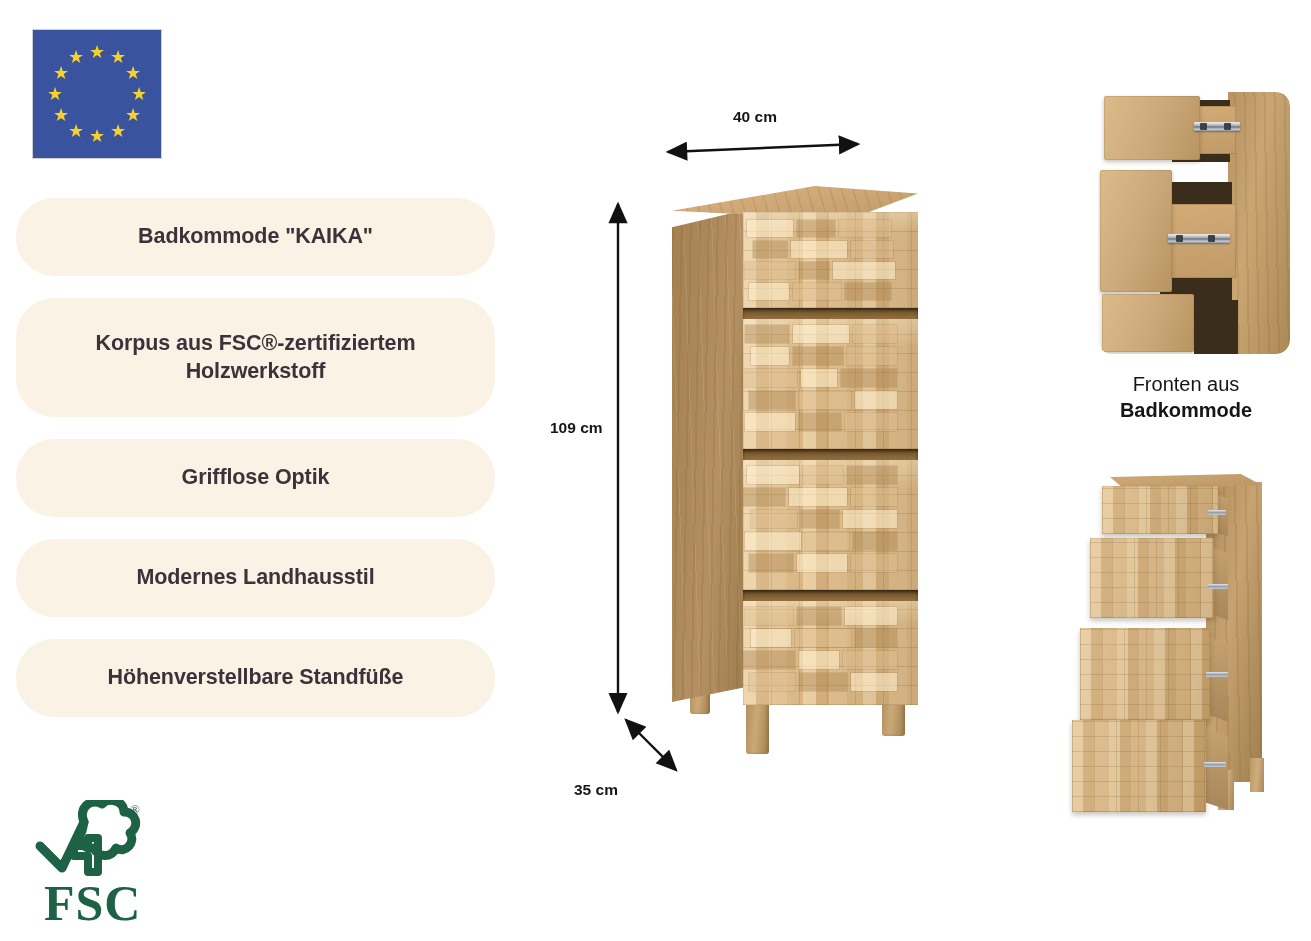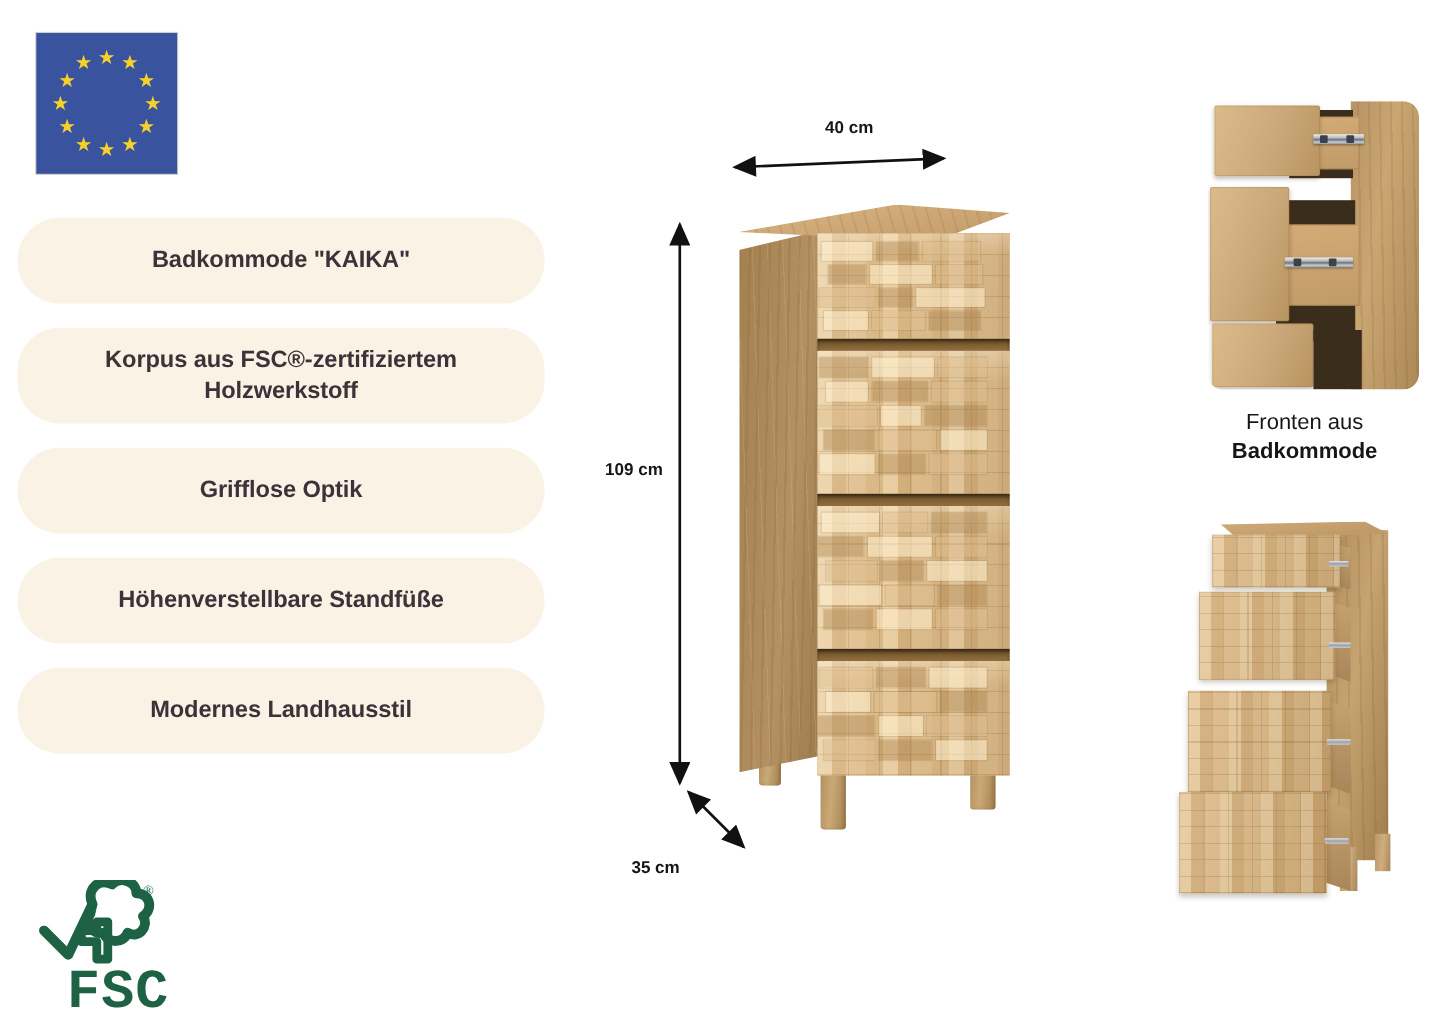--- a/index.html
+++ b/index.html
@@ -78,21 +78,21 @@
     text-align: center;
     color: #3d3239;
     font-weight: bold;
     font-size: 21.5px;
     line-height: 1.3;
     padding: 0 26px;
     margin-bottom: 22px;
     letter-spacing: -0.1px;
   }
   .pill.h1line { height: 78px; }
-  .pill.h2line { height: 87px; }
+  .pill.h2line { height: 119px; }
 
   
   .fsc {
     position: absolute;
     left: 32px;
     top: 800px;
     width: 150px;
     height: 135px;
     color: #1d6245;
   }
@@ -100,41 +100,41 @@
   .fsc-reg {
     position: absolute;
     left: 98px;
     top: 2px;
     font-size: 13px;
     font-family: "Liberation Serif", serif;
     color: #1d6245;
   }
   .fsc-word {
     position: absolute;
-    left: 29px;
+    left: 12px;
     top: 78px;
-    font-family: Liberation Mono, monospace;
+    font-family: Liberation Serif, serif;
     font-size: 50px;
     font-weight: bold;
     letter-spacing: 1px;
     color: #1d6245;
     line-height: 1;
   }
 
   
   .center-stage { position: absolute; left: 520px; top: 0; width: 470px; height: 941px; }
 
   .dim-label {
     position: absolute;
     font-size: 15.5px;
     font-weight: bold;
     color: #16151a;
     white-space: nowrap;
   }
-  .dim-w { left: 230px; top: 108px; }
+  .dim-w { left: 213px; top: 108px; }
   .dim-h { left: 30px; top: 419px; }
   .dim-d { left: 54px; top: 781px; }
 
   .cab {
     position: absolute;
     left: 152px;
     top: 186px;
     width: 246px;
     height: 560px;
   }
@@ -395,22 +395,22 @@
     <div class="star">
         <span style="left:43px;  top:27px;">★</span>
       </div>
   </div>
 </div>
 
 <div class="pill-stack">
   <div class="pill h1line">Badkommode "KAIKA"</div>
   <div class="pill h2line">Korpus aus FSC®-zertifiziertem Holzwerkstoff</div>
   <div class="pill h1line">Grifflose Optik</div>
+  <div class="pill h1line">Modernes Landhausstil</div>
   <div class="pill h1line">Höhenverstellbare Standfüße</div>
-  <div class="pill h1line">Modernes Landhausstil</div>
 </div>
 
 <div class="fsc">
   <svg class="fsc-mark" width="122" height="85" viewBox="0 0 122 85">
     <path d="M8 46 L30 68 L52 22" fill="none" stroke="#1d6245" stroke-width="9" stroke-linecap="round" stroke-linejoin="round"></path>
     <path d="M52 22 C46 8, 58 -2, 70 4 C76 -3, 92 0, 92 12 C104 12, 108 26, 98 33
              C104 42, 94 54, 84 48 C80 58, 66 58, 62 48 C52 50, 44 40, 50 31 Z" fill="none" stroke="#1d6245" stroke-width="9" stroke-linejoin="round"></path>
     <path d="M42 56 L42 46 L56 46 L56 38 L66 38 L66 46 L66 72 L56 72 L56 56 Z" fill="none" stroke="#1d6245" stroke-width="8" stroke-linejoin="round"></path>
   </svg>
   <div class="fsc-reg">®</div>

